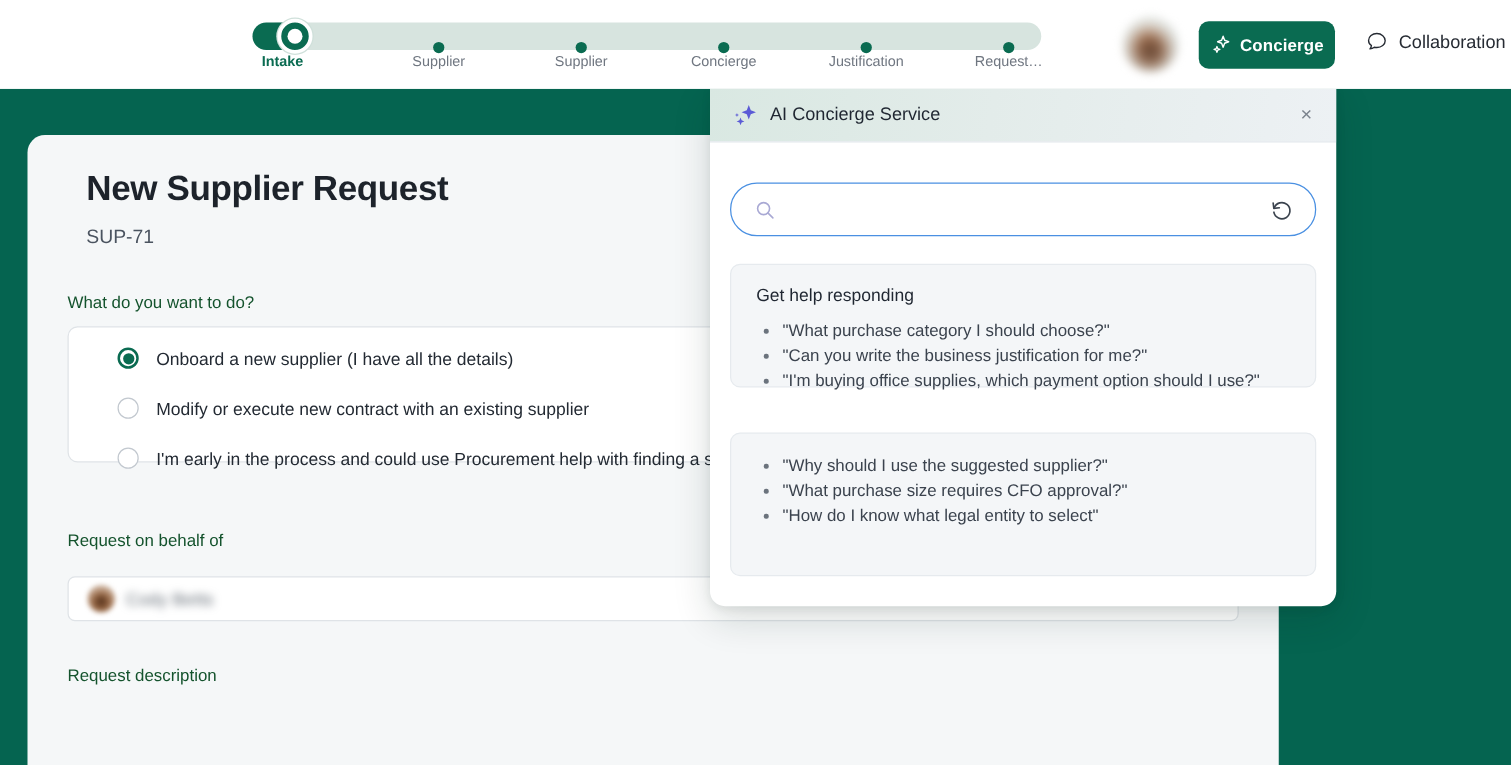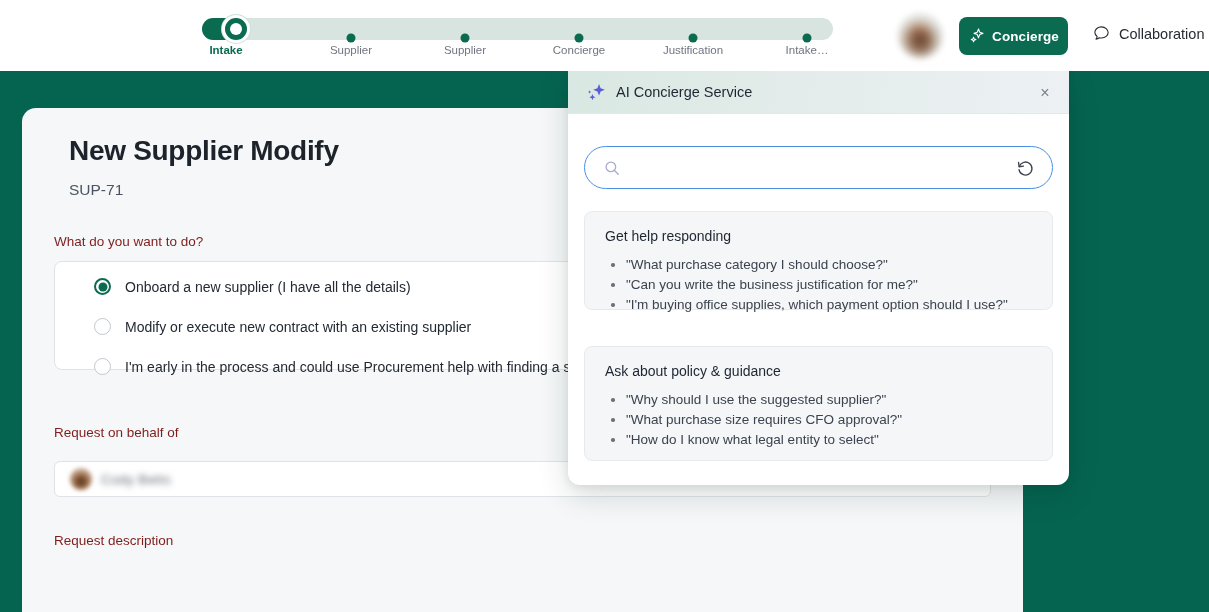--- a/index.html
+++ b/index.html
@@ -166,21 +166,21 @@
   .page-subtitle {
     position: absolute;
     left: 47px; top: 73px;
     font-size: 15.5px;
     color: #4b5460;
   }
 
   .field-label {
     position: absolute;
     font-size: 13.5px;
-    color: #7f1d1d;
+    color: #14532d;
   }
 
   .radio-group {
     position: absolute;
     left: 32px; top: 153px;
     width: 937px; height: 109px;
     background: #ffffff;
     border: 1px solid #dfe3e7;
     border-radius: 8px;
   }
@@ -393,21 +393,21 @@
         <div class="step-label">Concierge</div>
       </div>
 
       <div class="step" style="left:471px;">
         <div class="step-dot"></div>
         <div class="step-label">Justification</div>
       </div>
 
       <div class="step" style="left:585px;">
         <div class="step-dot"></div>
-        <div class="step-label">Intake…</div>
+        <div class="step-label">Request…</div>
       </div>
     </div>
 
     <div class="avatar"></div>
 
     <div class="concierge-btn">
       <svg width="18" height="18" viewBox="0 0 24 24">
         <path d="M14 2.6l1.6 4.3 4.3 1.6-4.3 1.6L14 14.4l-1.6-4.3L8.1 8.5l4.3-1.6z" fill="none" stroke="#ffffff" stroke-width="1.5" stroke-linejoin="round"></path>
         <path d="M7.4 13.6l.85 2.25 2.25.85-2.25.85-.85 2.25-.85-2.25-2.25-.85 2.25-.85z" fill="none" stroke="#ffffff" stroke-width="1.4" stroke-linejoin="round"></path>
       </svg>
@@ -417,21 +417,21 @@
     <div class="collab">
       <svg width="19" height="19" viewBox="0 0 24 24">
         <path d="M12 3.6c-4.7 0-8.4 3.1-8.4 6.9 0 2.1 1.1 4 2.9 5.2-.1 1.2-.6 2.4-1.5 3.4 1.8-.2 3.3-.9 4.4-1.7.8.2 1.7.3 2.6.3 4.7 0 8.4-3.1 8.4-6.9S16.7 3.6 12 3.6z" fill="none" stroke="#262b33" stroke-width="1.4" stroke-linejoin="round"></path>
       </svg>
       <span class="label">Collaboration</span>
     </div>
   </div>
 
   <div class="main-card">
 
-    <div class="page-title">New Supplier Modify</div>
+    <div class="page-title">New Supplier Request</div>
     <div class="page-subtitle">SUP-71</div>
 
     <div class="field-label" style="left:32px; top:126px;">What do you want to do?</div>
 
     <div class="radio-group">
       <div class="radio-row" style="top:56px;">
         <span class="radio"></span>
         <span class="radio-label">Modify or execute new contract with an existing supplier</span>
       </div>
       <div class="radio-row" style="top:16px;">
@@ -484,21 +484,20 @@
     <div class="suggest-card c1">
       <div class="suggest-title">Get help responding</div>
       <ul class="suggest-list">
         <li class="suggest-item">"What purchase category I should choose?"</li>
         <li class="suggest-item">"Can you write the business justification for me?"</li>
         <li class="suggest-item">"I'm buying office supplies, which payment option should I use?"</li>
       </ul>
     </div>
 
     <div class="suggest-card c2">
-      <div class="suggest-title">Ask about policy &amp; guidance</div>
       <ul class="suggest-list">
         <li class="suggest-item">"Why should I use the suggested supplier?"</li>
         <li class="suggest-item">"What purchase size requires CFO approval?"</li>
         <li class="suggest-item">"How do I know what legal entity to select"</li>
       </ul>
     </div>
   </div>
 
 </div>
 

